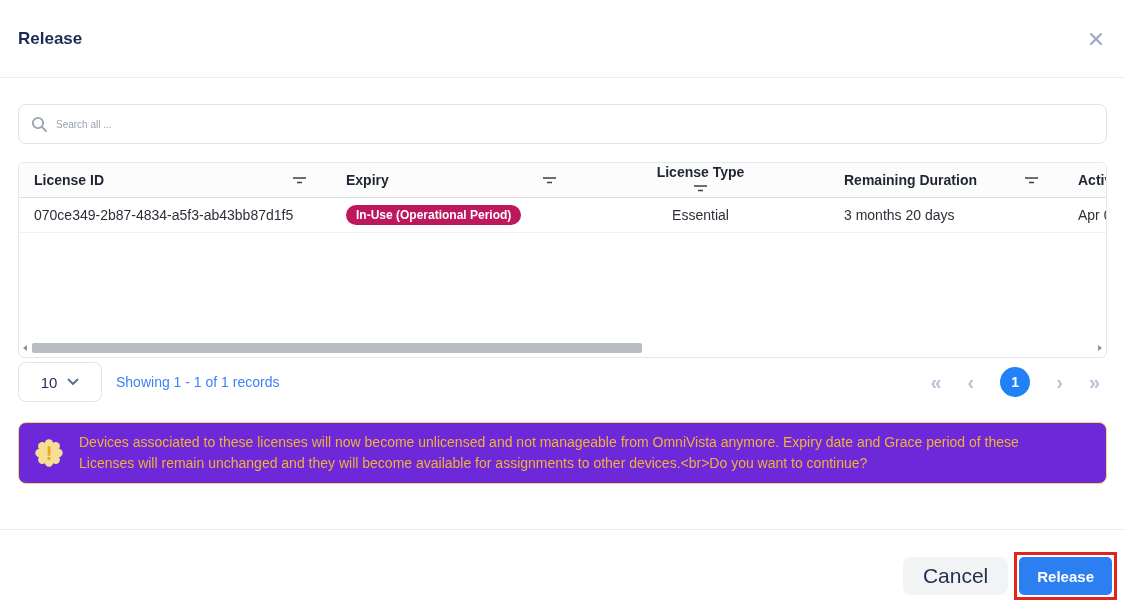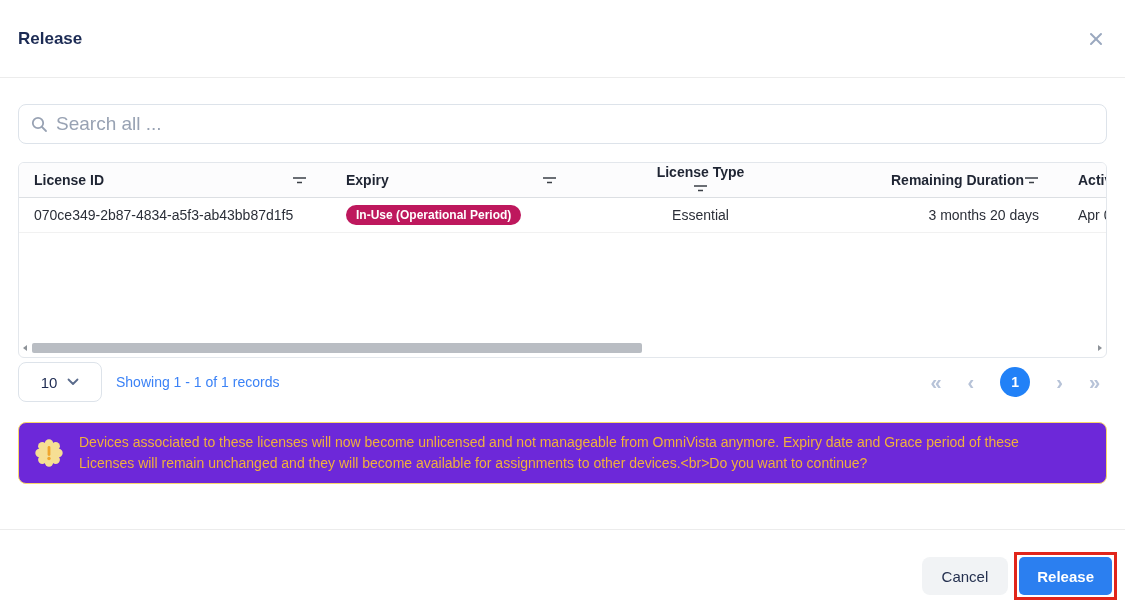--- a/index.html
+++ b/index.html
@@ -9,37 +9,37 @@
   
   .dlg-header { height:78px; display:flex; align-items:center;
                 justify-content:space-between; padding:0 22px 0 18px;
                 border-bottom:1px solid #ececec; }
   .dlg-title  { font-size:17px; font-weight:700; color:#1c2b54; }
   .close-btn  { cursor:pointer; display:flex; align-items:center; }
 
   
   .search-wrap { margin:26px 18px 0 18px; height:40px; border:1px solid #dde3ea;
                  border-radius:8px; display:flex; align-items:center; padding:0 12px; }
-  .search-wrap input { border:none; outline:none; flex:1; font-size:19px;
+  .search-wrap input { border:none; outline:none; flex:1; font-size:10px;
                        color:#33415c; margin-left:8px;
                        font-family:"Liberation Sans", sans-serif; }
   .search-wrap input::placeholder { color:#98a2b3; }
 
   
   .table-wrap { position:relative; margin:18px 18px 0 18px; height:196px;
                 border:1px solid #e3e7ec; border-radius:6px; overflow:hidden;
                 background:#fff; }
   .t-header { display:flex; height:35px; align-items:center; background:#fcfcfd;
               border-bottom:1px solid #dcdfe3; white-space:nowrap; }
   .t-row    { display:flex; height:35px; align-items:center;
               border-bottom:1px solid #f1f1f1; white-space:nowrap; }
   .th, .td  { flex:0 0 auto; display:flex; align-items:center;
               justify-content:space-between; padding:0 24px 0 15px; overflow:hidden; }
   .c1 { width:312px; } .c2 { width:250px; } .c3 { width:248px;flex-direction:column; }
-  .c4 { width:234px;justify-content:flex-end; } .c5 { width:200px; padding-right:0; }
+  .c4 { width:234px; } .c5 { width:200px; padding-right:0; }
   .th span { font-size:14px; font-weight:700; color:#1f2533; }
   .td { font-size:14px; color:#2b2f38; }
   .badge { background:#be185d; color:#fff; font-size:12px; font-weight:700;
            padding:3px 10px; border-radius:10px; line-height:14px; }
   .filter-icon { cursor:pointer; flex:0 0 auto; }
 
   
   .hscroll { position:absolute; left:3px; right:3px; bottom:3px; height:12px; }
   .hs-thumb { position:absolute; left:10px; top:1px; width:610px; height:10px;
               background:#b9bdc3; border-radius:2px; cursor:pointer; }
@@ -67,21 +67,21 @@
   .warn { margin:18px 18px 0 18px; min-height:56px; background:#6d28d9;
           border:1px solid #f8d66b; border-radius:8px; display:flex;
           align-items:center; padding:9px 40px 9px 16px; }
   .warn-text { margin-left:16px; font-size:14px; line-height:21px; color:#f0b13c; }
 
   
   .footer-sep { margin-top:45px; border-top:1px solid #ececec; }
   .dlg-footer { display:flex; justify-content:flex-end; align-items:flex-start;
                 gap:6px; padding:22px 8px 0 0; }
   .btn-cancel { min-width:83px; height:38px; background:#f1f3f5; border:none;
-                border-radius:8px; font-size:15px; color:#24304f; cursor:pointer;
+                border-radius:8px; font-size:21px; color:#24304f; cursor:pointer;
                 padding:0 20px; font-family:"Liberation Sans", sans-serif;
                 margin-top:5px; }
   .annotate-red { border:3px solid #e1251b; padding:2px; }
   .btn-release { min-width:86px; height:38px; background:#2b7ff0; border:none;
                  border-radius:5px; font-size:15px; font-weight:700; color:#fff;
                  cursor:pointer; padding:0 18px;
                  font-family:"Liberation Sans", sans-serif; }
 </style>
 </head>
 <body>

